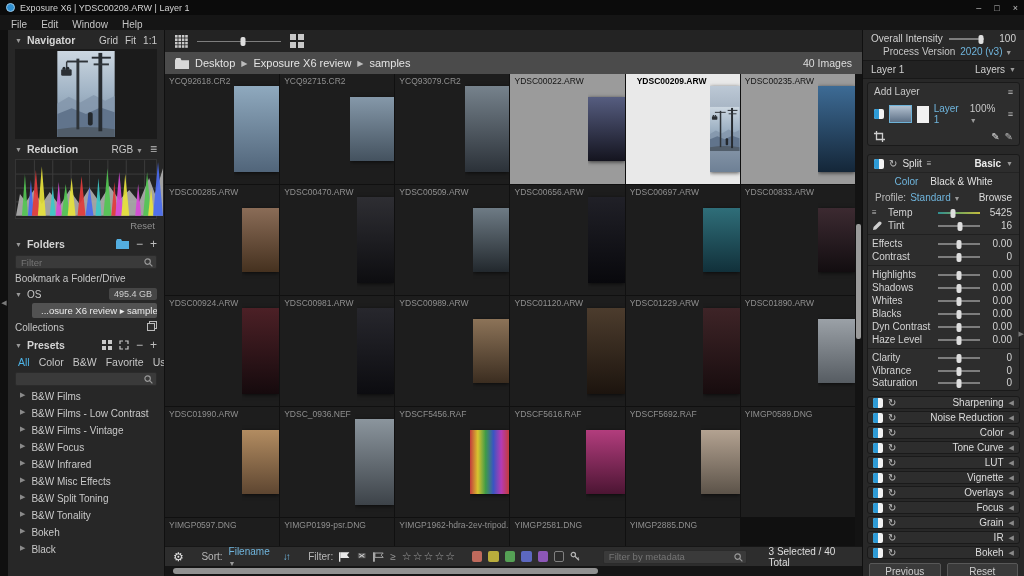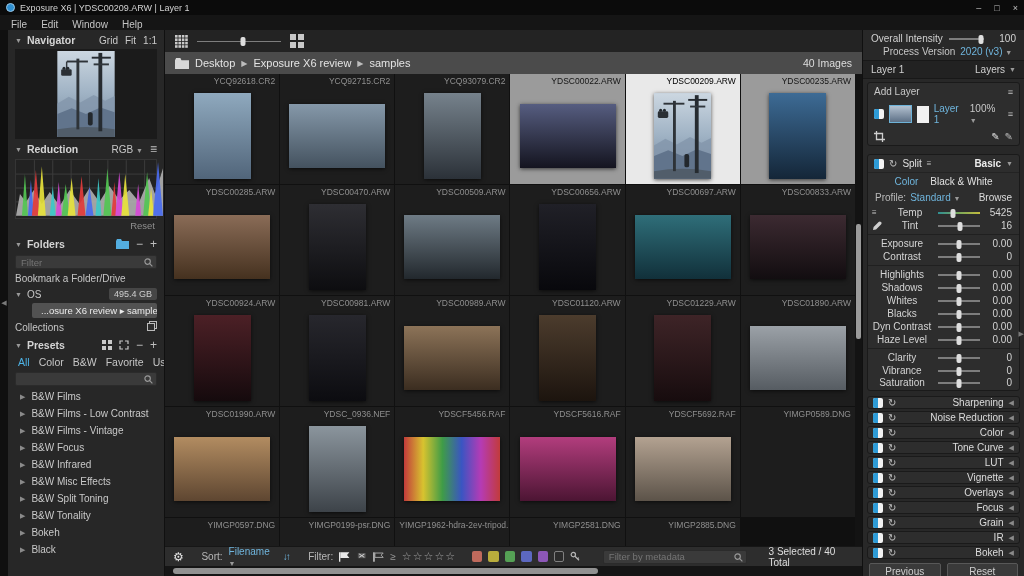--- a/index.html
+++ b/index.html
@@ -27,43 +27,43 @@
   .reset-line { text-align:right; padding:1px 9px 3px; color:#8f8f8f; font-size:9.5px; }
   .inp { position:relative; margin:2px 7px; }
   .inp input { width:100%; height:14px; background:#3a3a3a; border:1px solid #2b2b2b; border-radius:2px; color:#ddd; font-size:9.5px; padding:0 16px 0 5px; font-family:inherit; }
   .inp svg { position:absolute; right:4px; top:3px; }
   .frow { display:flex; align-items:center; gap:5px; padding:2px 7px; color:#c6c6c6; }
   .badge { margin-left:auto; background:#464646; border-radius:2px; padding:1px 5px; color:#cfcfcf; font-size:9px; }
   .chip { margin:1px 7px 1px 24px; background:#525252; border-radius:2px; display:flex; align-items:center; gap:4px; padding:2px 5px; color:#ececec; font-size:9.5px; white-space:nowrap; overflow:hidden; }
   .tabs { display:flex; gap:9px; padding:2px 10px; font-size:10.5px; color:#c6c6c6; }
   .tabs .on { color:#4db3e6; }
   .plist { flex:1; overflow:hidden; }
-  .pitem { display:flex; align-items:center; gap:6px; padding:3px 4px 3px 12px; color:#c9c9c9; font-size:10px; }
+  .pitem { display:flex; align-items:flex-start; gap:6px; padding:3px 4px 3px 12px; color:#c9c9c9; font-size:10px; }
   .sq4 { display:inline-grid; grid-template-columns:4px 4px; gap:1.5px; }
   .sq4 i { width:4px; height:4px; background:#c9c9c9; }
   .mini { font-size:12px; color:#c0c0c0; line-height:8px; }
 
   
   .center { flex:1; min-width:0; display:flex; flex-direction:column; background:#191919; }
   .ttool { height:22px; background:#232323; display:flex; align-items:center; gap:9px; padding:0 10px; }
   .sl { position:relative; height:10px; }
   .sl::before { content:''; position:absolute; left:0; right:0; top:4.5px; height:1.5px; background:#7d7d7d; }
   .knob { position:absolute; top:1px; width:5px; height:9px; border-radius:2px; background:#dedede; transform:translateX(-50%); }
   .crumbs { height:22px; background:#4b4b4b; display:flex; align-items:center; gap:6px; padding:0 10px; color:#e4e4e4; font-size:11px; }
   .crumbs .sep { color:#bdbdbd; font-size:8px; }
   .count { margin-left:auto; color:#dedede; font-size:10.5px; }
   .gridwrap { flex:1; min-height:0; display:flex; }
   .grid { flex:1; display:grid; grid-template-columns:repeat(6,1fr); grid-auto-rows:110px; gap:1px; background:#101010; overflow:hidden; }
-  .cell { background:#1d1d1d; display:flex; flex-direction:column; overflow:hidden;text-align:right; }
+  .cell { background:#1d1d1d; display:flex; flex-direction:row; overflow:hidden; }
   .fname { height:13px; font-size:8.5px; color:#8f8f8f; padding:2px 4px 0; white-space:nowrap; overflow:hidden; }
   .tharea { flex:1; display:flex; align-items:center; justify-content:center; overflow:hidden; }
   .thumb { width:96px; height:64px; box-shadow:0 1px 4px rgba(0,0,0,.65); }
   .thumb.p { width:57px; height:86px; }
   .cell.selected { background:#9b9b9b; } .cell.selected .fname { color:#141414; }
-  .cell.active { background:#e9e9e9; } .cell.active .fname { color:#000; font-weight:400;padding-left:11px; }
+  .cell.active { background:#e9e9e9; } .cell.active .fname { color:#000; font-weight:700;padding-left:11px; }
   .vscroll { width:7px; background:#131313; }
   .vthumb { width:5px; margin:150px auto 0; height:115px; background:#9a9a9a; border-radius:2px; }
   .fbar { height:20px; background:#2d2d2d; border-top:1px solid #161616; display:flex; align-items:center; gap:6px; padding:0 8px; color:#b8b8b8; }
   .blue { color:#6fb5dd; }
   .stars { font-size:11px; letter-spacing:1px; color:#9b9b9b; }
   .sw { width:11px; height:11px; border-radius:2px; }
   .sw.none { background:#2b2b2b; border:1px solid #808080; }
   .hscroll { height:10px; background:#151515; position:relative; }
   .hthumb { position:absolute; left:8px; top:2px; width:425px; height:6px; background:#919191; border-radius:3px; }
 
@@ -76,21 +76,21 @@
   .srowp { display:flex; align-items:center; gap:5px; padding:3px 6px; }
   .toggle { width:10px; height:10px; min-width:10px; border-radius:2px; background:#f2f2f2; position:relative; overflow:hidden; }
   .toggle::before { content:''; position:absolute; left:0; top:0; bottom:0; width:5px; background:#2e9bd6; }
   .rst { color:#c0c0c0; font-size:10px; line-height:10px; }
   .lthumb { width:24px; height:18px; border:1px solid #6db2d8; background:linear-gradient(180deg,#b3c1d0,#5d7086); }
   .lmask { width:13px; height:17px; background:#f1f1f1; }
   .bh { display:flex; align-items:center; gap:5px; padding:3px 6px; border-bottom:1px solid #232323; }
   .btabs { display:flex; justify-content:center; gap:12px; padding:3px 6px; font-size:10px; }
   .prof { display:flex; align-items:center; gap:4px; padding:2px 7px 3px; color:#bbb; }
   .srow { display:flex; align-items:center; gap:6px; padding:0 7px 0 4px; height:13px; }
-  .lab { width:60px; min-width:60px; text-align:center; color:#d4d4d4; }
+  .lab { width:60px; min-width:60px; text-align:left; color:#d4d4d4; }
   .val { width:26px; min-width:26px; text-align:right; color:#d4d4d4; }
   .slider { position:relative; flex:1; height:10px; }
   .slider::before { content:''; position:absolute; left:0; right:0; top:4.5px; height:1.5px; background:#7d7d7d; }
   .slider.temp::before { background:linear-gradient(90deg,#2f8f93,#7aa85a,#c2bb3d); height:2px; }
   .hsep { height:1px; background:#202020; margin:2px 0; }
   .prow { height:15px; margin:2px 4px 0; background:#2d2d2d; border:1px solid #1a1a1a; border-radius:3px; display:flex; align-items:center; gap:5px; padding:0 5px; }
   .pname { margin-left:auto; color:#dcdcdc; font-size:10px; }
   .btnrow { margin-top:auto; display:flex; gap:6px; padding:4px 6px 5px; }
   .btn { flex:1; text-align:center; background:#3a3a3a; border:1px solid #585858; border-radius:2px; padding:2px 0; color:#cfcfcf; }
   .dash { width:22px; height:3px; background:#555; border-radius:2px; margin:1px auto; }
@@ -689,21 +689,21 @@
               <path d="M9,1 C9.8,1.8 9.8,2.6 9,3.4 L4,8.4 L1,9 L1.6,6 L6.6,1 C7.4,0.2 8.2,0.2 9,1 Z" fill="#cfcfcf"></path>
             </svg>
           <span class="lab" style="width:44px;min-width:44px">Tint</span>
           <span class="slider">
               <span class="knob" style="left:52%"></span>
             </span>
           <span class="val">16</span>
         </div>
         <div class="hsep"></div>
         <div class="srow">
-            <span class="lab">Exposure</span>
+            <span class="lab">Effects</span>
             <span class="slider">
               <span class="knob" style="left:50%"></span>
             </span>
             <span class="val">0.00</span>
           </div>
         <div class="srow">
             <span class="lab">Contrast</span>
             <span class="slider">
               <span class="knob" style="left:50%"></span>
             </span>

